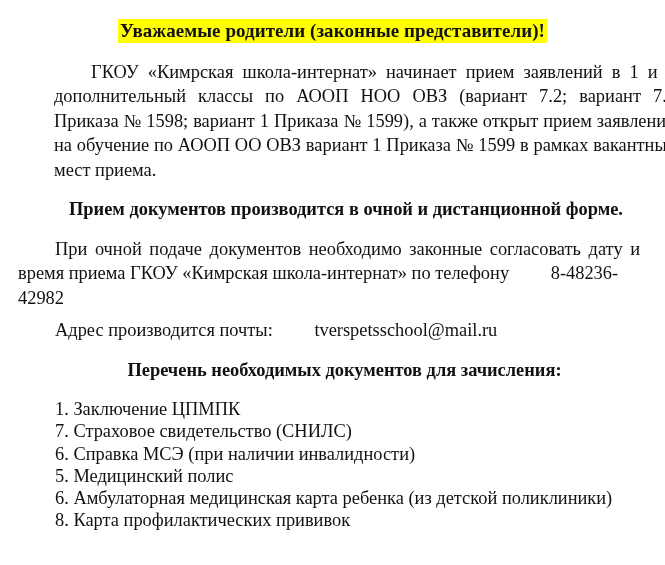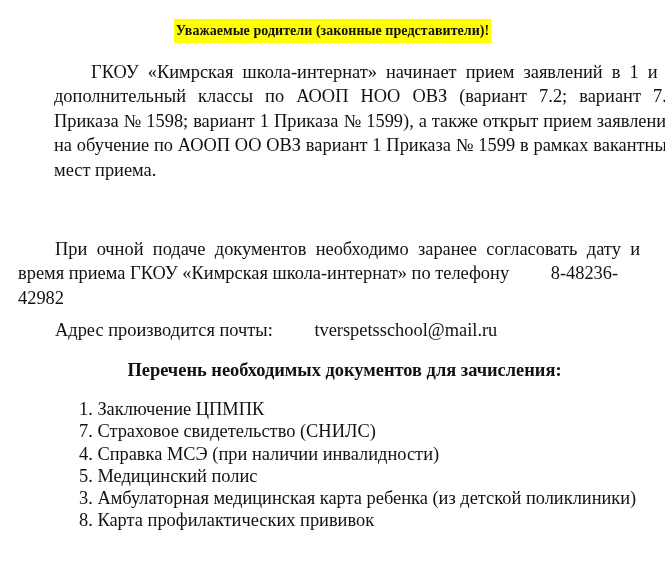--- a/index.html
+++ b/index.html
@@ -5,70 +5,71 @@
   html, body { margin: 0; padding: 0; background: #ffffff; }
   body {
     width: 665px; height: 565px; overflow: hidden;
     font-family: "Liberation Serif", "DejaVu Serif", serif;
     color: #111111;
   }
   .page { position: relative; width: 665px; height: 565px; }
   .title-wrap { position: absolute; top: 19px; left: 0; width: 665px; text-align: center; }
   .title {
     display: inline-block; background: #ffff00; font-weight: bold;
-    font-size: 14px; line-height: 24px; padding: 0 2px; letter-spacing: 0.05px;
+    font-size: 19px; line-height: 24px; padding: 0 2px; letter-spacing: 0.05px;
   }
   .para {
     position: absolute; left: 18px; width: 622px;
     font-size: 18.4px; line-height: 24.4px; text-align: justify;
     text-indent: 37px; margin: 0;
   }
   .p1 { top: 60px; margin-left: 36px; }
   .center-bold {
     position: absolute; left: 0; width: 665px; text-align: center;
     font-weight: bold; font-size: 18.4px; line-height: 24px;
   }
   .cb1 { top: 197px; left: 36px; width: 620px; }
   .p2 { top: 237px; text-align-last: justify; }
   .email-line {
     position: absolute; top: 318px; left: 55px; font-size: 18.4px; line-height: 24px;
   }
   .cb2 { top: 358px; left: 12px; }
   .u { text-underline-offset: 2px; margin-left: 37px; }
   .list { position: absolute; top: 398px; left: 55px; margin: 0; padding: 0; list-style: none; }
-  .list li { font-size: 18.4px; line-height: 22.3px; white-space: nowrap; margin-left: 24px; }
+  .list li { font-size: 18.4px; line-height: 22.3px; white-space: nowrap; }
   .p2-l1, .p2-l2 { display: block; }
 </style>
 </head>
 <body>
 
 <div class="page">
 
   <div class="title-wrap">
     <span class="title">Уважаемые родители (законные представители)!</span>
   </div>
 
   <p class="para p1">ГКОУ «Кимрская школа-интернат» начинает  прием заявлений в 1 и 1 дополнительный классы по АООП НОО ОВЗ (вариант 7.2; вариант 7.1 Приказа № 1598; вариант 1 Приказа № 1599), а также открыт прием заявлений на обучение по АООП ОО ОВЗ вариант 1 Приказа № 1599 в рамках вакантных мест приема.</p>
 
+  <div class="center-bold cb1">Прием документов производится в очной и дистанционной форме.</div>
 
   <div class="para p2" style="text-align:left;">
-    <span class="p2-l1" style="text-align:justify;text-align-last:justify;">При очной подаче документов необходимо заранее согласовать дату и</span>
+    <span class="p2-l1" style="text-align:justify;text-align-last:justify;">При очной подаче документов необходимо законные согласовать дату и</span>
     <span class="p2-l2" style="text-indent:0;">
       <span>время приема ГКОУ «Кимрская школа-интернат» по телефону </span><a class="u" style="color:inherit;">8-48236-42982</a>
     </span>
   </div>
 
   <div class="email-line">
     <span>Адрес производится почты: </span><a class="u" style="color:inherit;">tverspetsschool@mail.ru</a>
   </div>
 
   <div class="center-bold cb2">Перечень необходимых документов для зачисления:</div>
 
   <ul class="list">
     <li>1. Заключение ЦПМПК</li>
     <li>7. Страховое свидетельство (СНИЛС)</li>
-    <li>4. Справка МСЭ (при наличии инвалидности)</li>
+    <li>6. Справка МСЭ (при наличии инвалидности)</li>
     <li>5. Медицинский полис</li>
-    <li>3. Амбулаторная медицинская карта ребенка (из детской поликлиники)</li>
+    <li>6. Амбулаторная медицинская карта ребенка (из детской поликлиники)</li>
     <li>8. Карта профилактических прививок</li>
   </ul>
 
 </div>
 
 </body></html>

